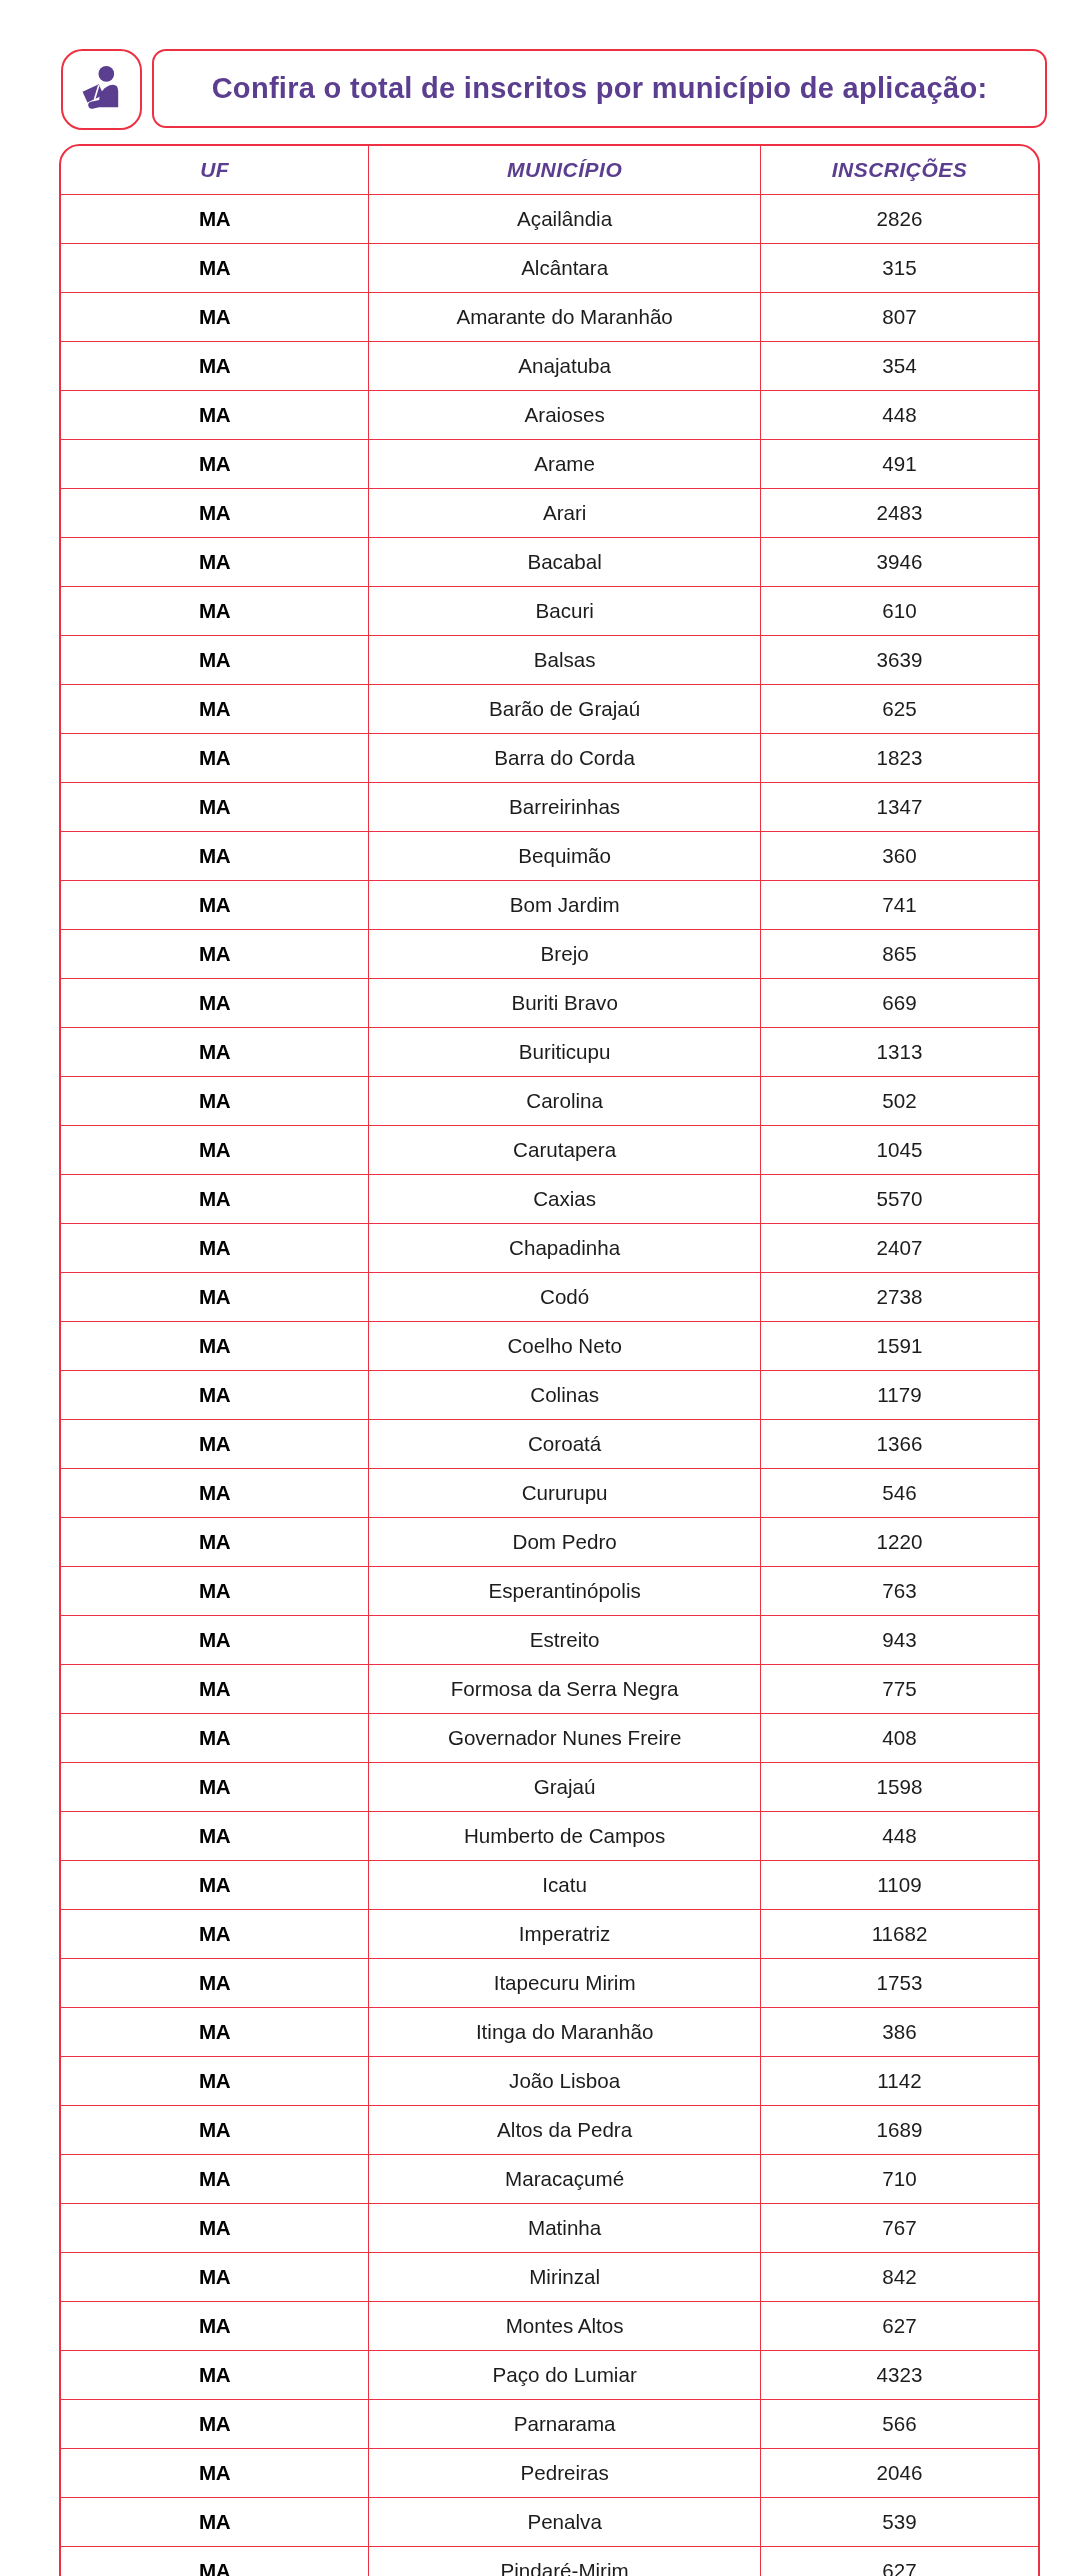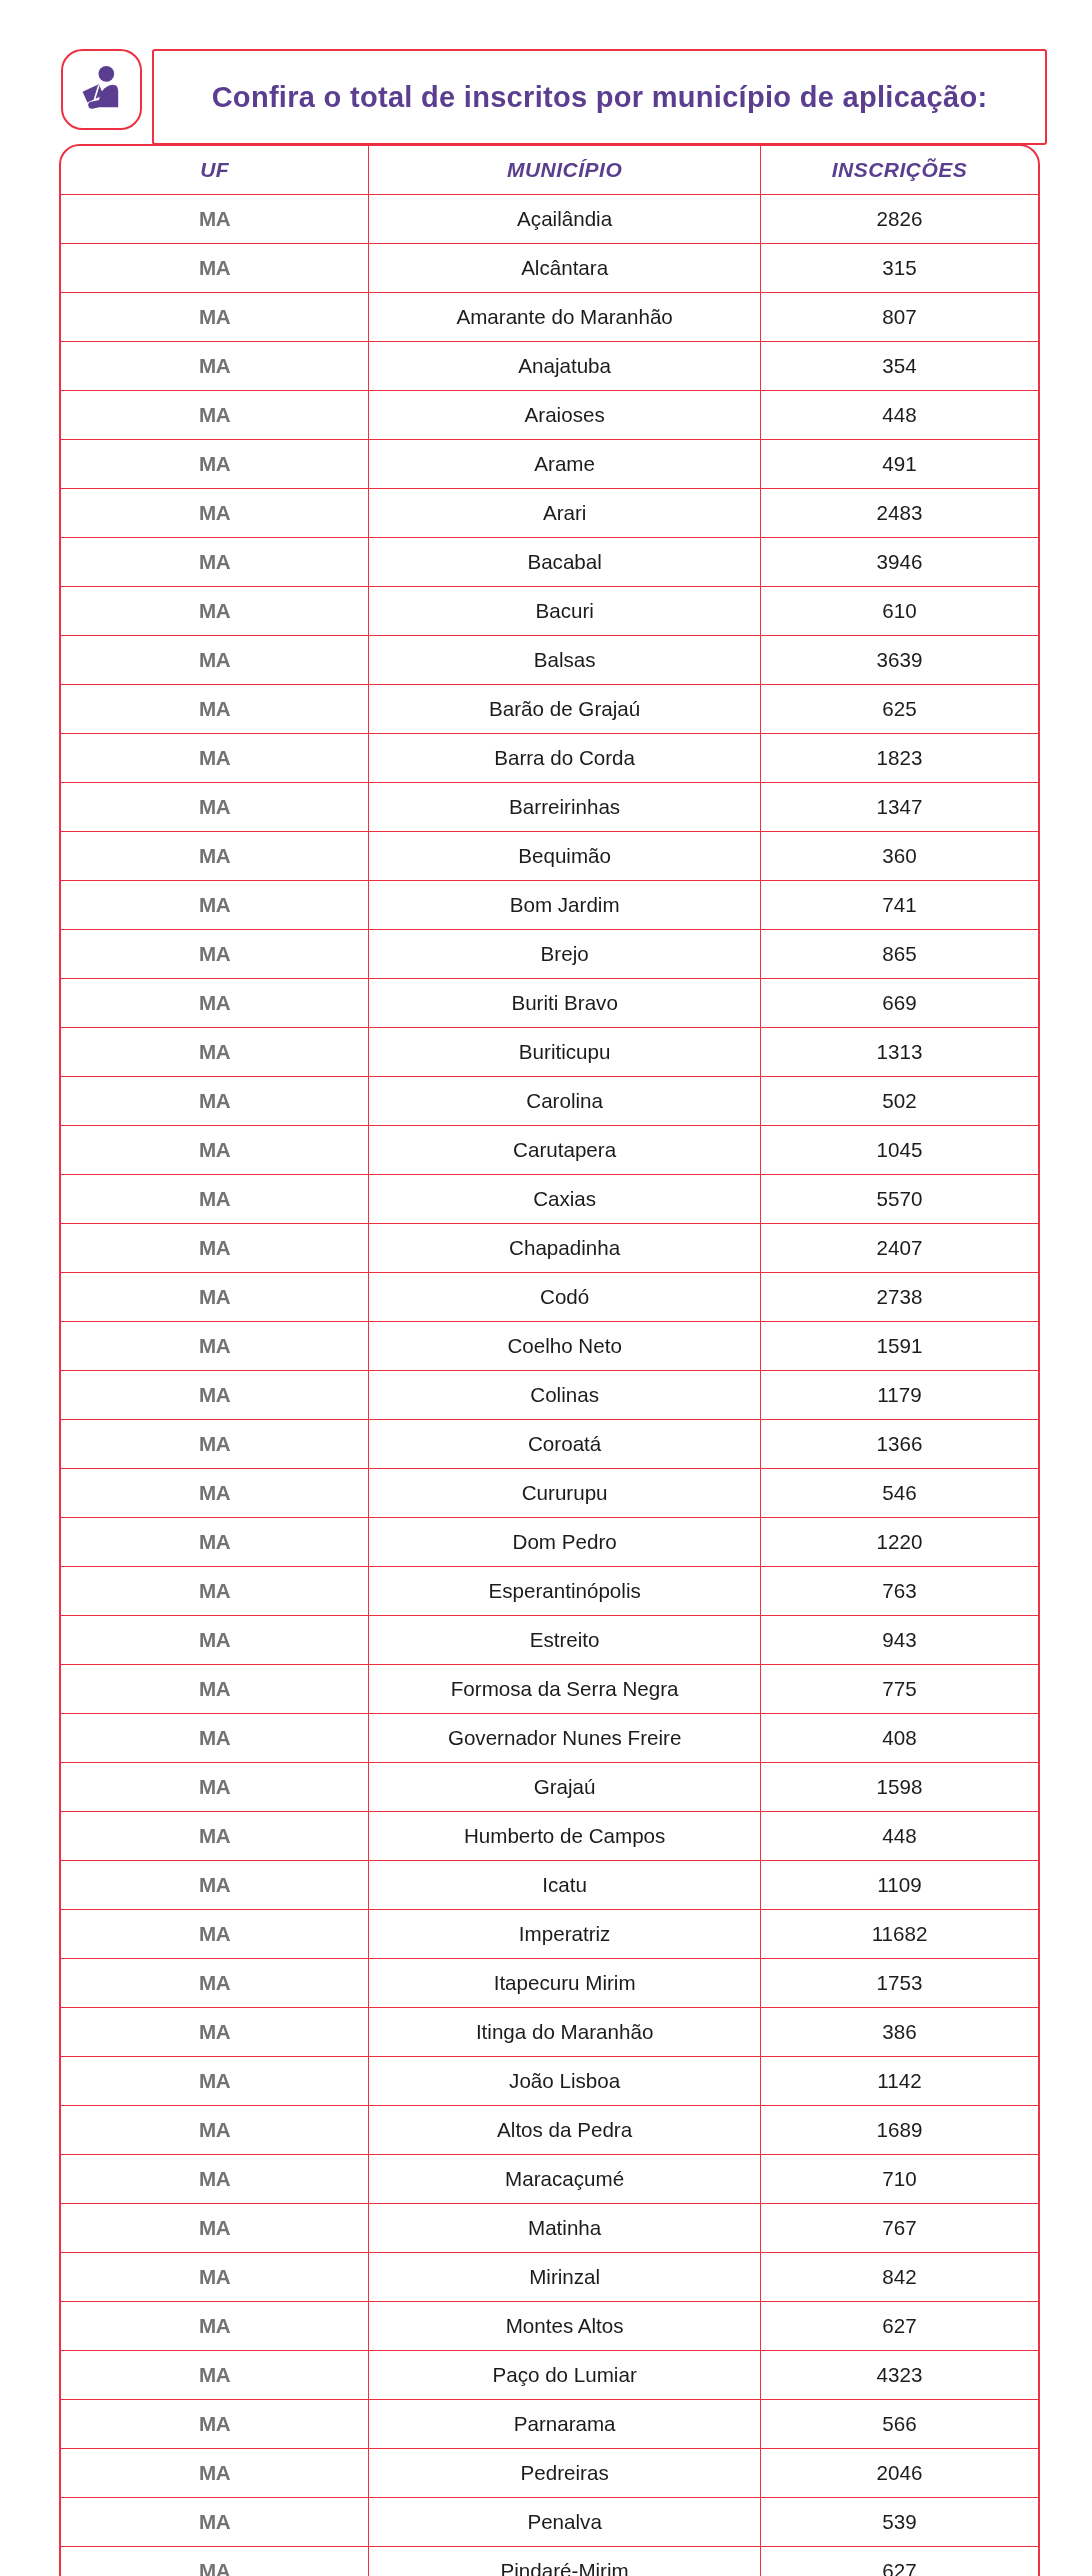--- a/index.html
+++ b/index.html
@@ -16,23 +16,23 @@
     width: 81px; height: 81px;
     border: 2.1px solid #ED3142;
     border-radius: 21.6px;
     box-sizing: border-box;
     display: flex; align-items: center; justify-content: center;
   }
   .icon-box svg { width: 54px; height: 54px; }
   .title-box {
     position: absolute;
     left: 152px; top: 49px;
-    width: 895px; height: 96px;
+    width: 895px; height: 79px;
     border: 2.1px solid #ED3142;
-    border-radius: 3px;
+    border-radius: 14px;
     box-sizing: border-box;
     display: flex; align-items: center; justify-content: center;
   }
   .title-text {
     color: #5B3E8F;
     font-size: 29px;
     font-weight: bold;
     letter-spacing: 0.3px;
     text-align: center;
   }
@@ -65,21 +65,21 @@
   table.enrollment th:first-child, table.enrollment td:first-child { border-left: none; }
   table.enrollment th:last-child,  table.enrollment td:last-child  { border-right: none; }
   table.enrollment tbody tr:last-child td { border-bottom: none; }
   table.enrollment th {
     color: #5B3E8F;
     font-size: 21px;
     font-weight: bold;
     letter-spacing: 0.5px;
   }
   td.cell-uf {
-    color: #737373;
+    color: #000000;
     font-size: 20.6px;
     font-weight: bold;
     letter-spacing: -0.5px;
   }
   td.cell-municipio, td.cell-inscricoes {
     color: #1c1c1c;
     font-size: 20.6px;
     font-weight: normal;
   }
 </style>

